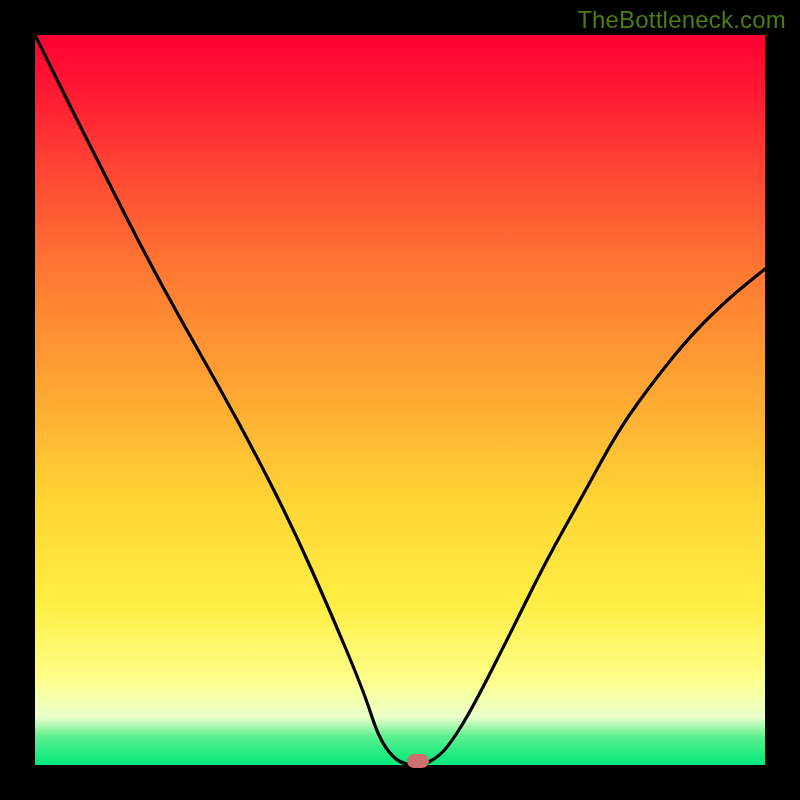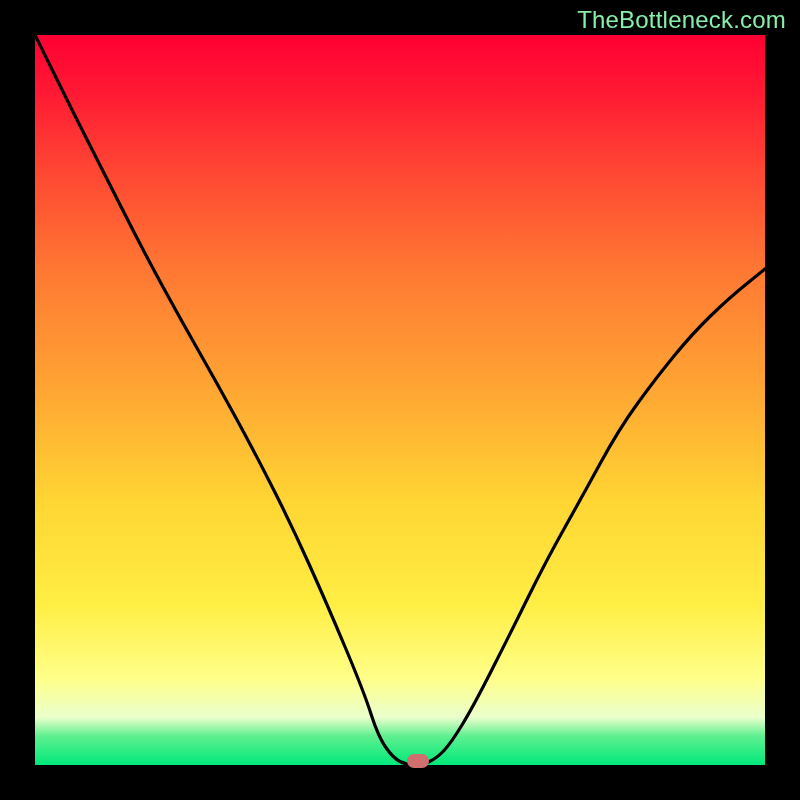--- a/index.html
+++ b/index.html
@@ -13,21 +13,21 @@
   .frame {
     position: relative;
     width: 800px;
     height: 800px;
     background: #000;
   }
   .watermark {
     position: absolute;
     top: 6px;
     right: 14px;
-    color: #86efac;
+    color: #4d7c0f;
     font-family: Arial, Helvetica, sans-serif;
     font-size: 24px;
     letter-spacing: 0.2px;
     user-select: none;
   }
   .plot-area {
     position: absolute;
     left: 35px;
     top: 35px;
     width: 730px;

